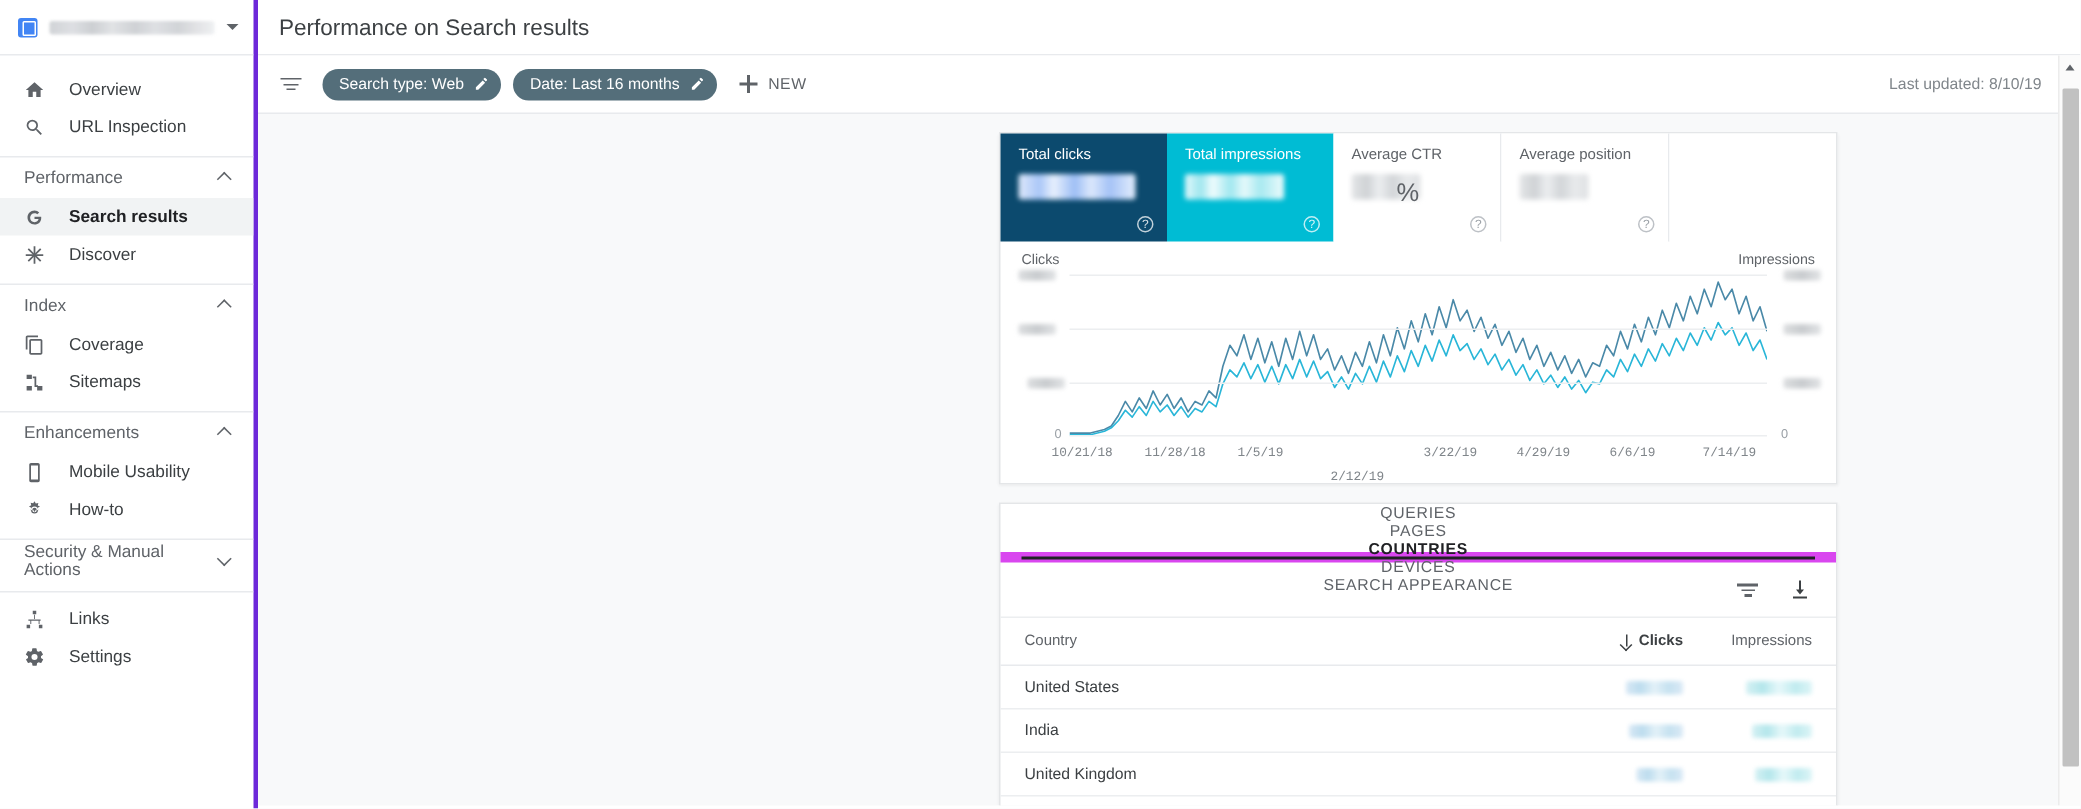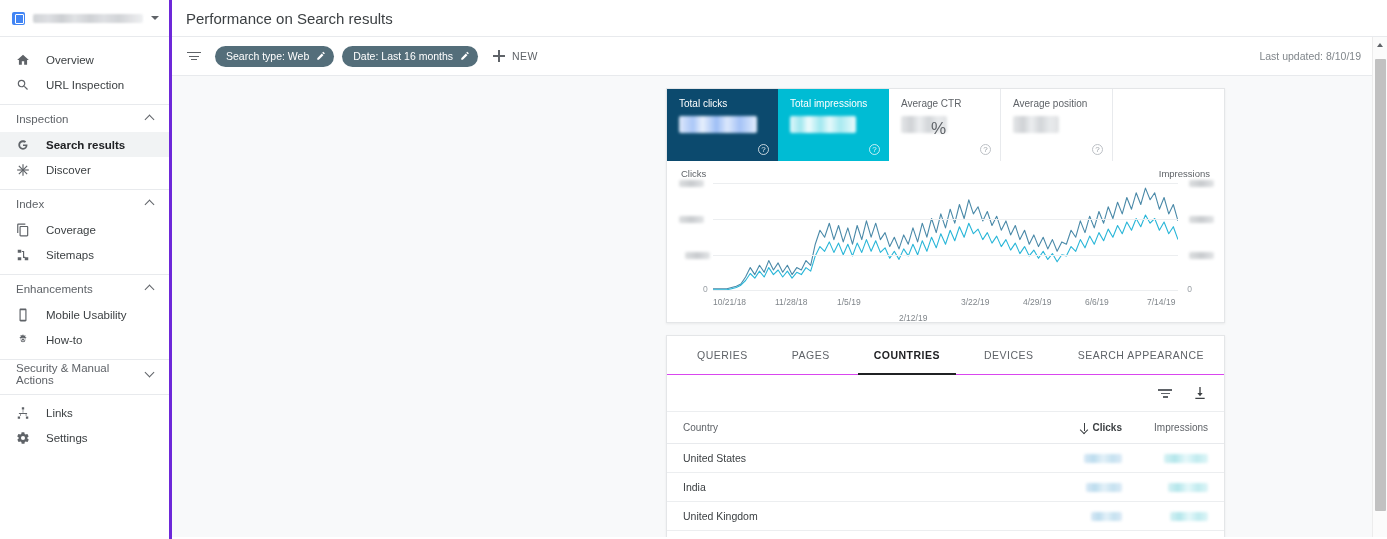--- a/index.html
+++ b/index.html
@@ -107,26 +107,26 @@
 
   .chart-wrap { position:relative; height:162px; padding:8px 14px 0 14px; }
   .axis-title { position:absolute; top:7px; font-size:9.5px; color:#5f6368; }
   .axis-title.left { left:14px; }
   .axis-title.right { right:14px; }
   .chart-area { position:absolute; left:46px; right:46px; top:22px; height:108px; }
   .gridline { position:absolute; left:0; right:0; height:1px; background:#eceef0; }
   .ytick { position:absolute; font-size:8.5px; color:#9aa0a6; }
   .yblur { position:absolute; height:7px; width:25px; border-radius:2px; filter:blur(1.4px);
            background:linear-gradient(90deg,#dcdee0,#c8cbce,#e2e4e6); }
-  .xticks { position:absolute; left:46px; right:40px; top:136px; height:12px; }
+  .xticks { position:absolute; left:34px; right:40px; top:136px; height:12px;font-family:Liberation Mono, monospace; }
   .xtick { position:absolute; font-size:8.5px; color:#80868b; white-space:nowrap; }
 
   
   #table-card { top:259px; height:300px; }
-  .tabs { display:flex; height:39px; border-bottom:1px solid #d946ef; padding:0 8px; }
+  .tabs { display:flex; height:39px; border-bottom:7px solid #d946ef; padding:0 8px;flex-direction:column; }
   .tab { flex:0 0 auto; padding:0 22px; display:flex; align-items:center; justify-content:center;
          font-size:10.5px; color:#5f6368; letter-spacing:.5px; cursor:pointer; position:relative; }
   .tab.active { color:#202124; font-weight:bold; }
   .tab.active:after { content:""; position:absolute; left:6px; right:6px; bottom:-1px; height:2px;
                       background:#202124; }
   .table-tools { height:37px; display:flex; align-items:center; justify-content:flex-end;
                  padding-right:16px; gap:19px; border-bottom:1px solid #eceef0; }
   .tool-ico { width:16px; height:16px; cursor:pointer; position:relative; }
   .tool-ico.funnel i { position:absolute; left:1px; background:#5f6368; height:1.5px; display:block; }
   .tool-ico.funnel i:nth-child(1){ top:4px; width:14px; }
@@ -192,21 +192,21 @@
             <svg viewBox="0 0 24 24">
                 <path d="M15.5 14h-.79l-.28-.27A6.47 6.47 0 0016 9.5 6.5 6.5 0 109.5 16c1.61 0 3.09-.59 4.23-1.57l.27.28v.79l5 4.99L20.49 19zm-6 0C7.01 14 5 11.99 5 9.5S7.01 5 9.5 5 14 7.01 14 9.5 11.99 14 9.5 14z"></path>
               </svg>
           </span>
           <span class="nav-label">URL Inspection</span>
         </div>
       </div>
 
       <div class="nav-sec">
         <div class="sec-head">
-          <span class="sec-label">Inspection</span>
+          <span class="sec-label">Performance</span>
           <span class="caret"></span>
         </div>
         <div class="nav-item active">
           <span class="nav-ico">
             <svg viewBox="0 0 24 24">
                 <path d="M12 11v2.8h4.6c-.2 1.2-1.4 3.5-4.6 3.5-2.8 0-5-2.3-5-5.1s2.2-5.1 5-5.1c1.6 0 2.6.7 3.2 1.2l2.2-2.1C15.9 4.9 14.2 4 12 4c-4.4 0-8 3.6-8 8s3.6 8 8 8c4.6 0 7.7-3.2 7.7-7.8 0-.5 0-.9-.1-1.2z"></path>
               </svg>
           </span>
           <span class="nav-label">Search results</span>
         </div>

